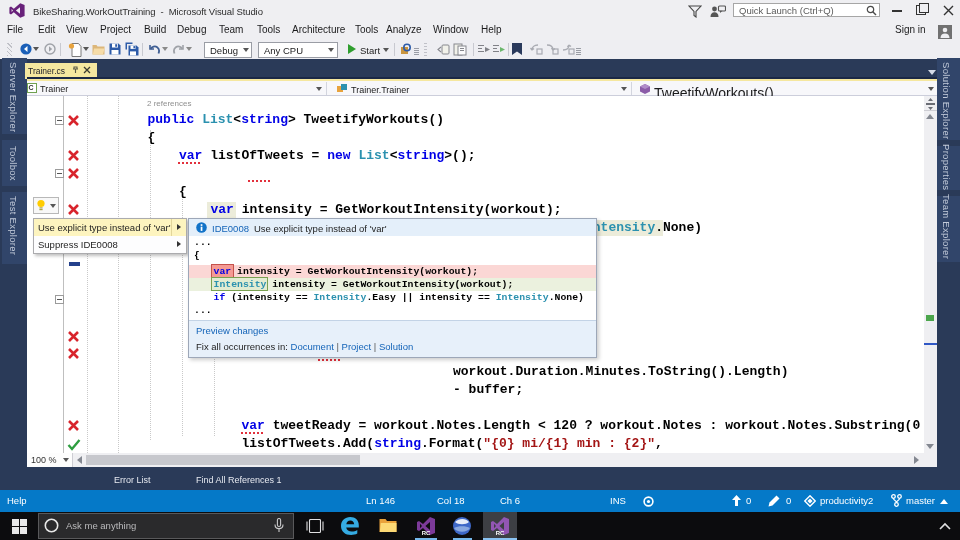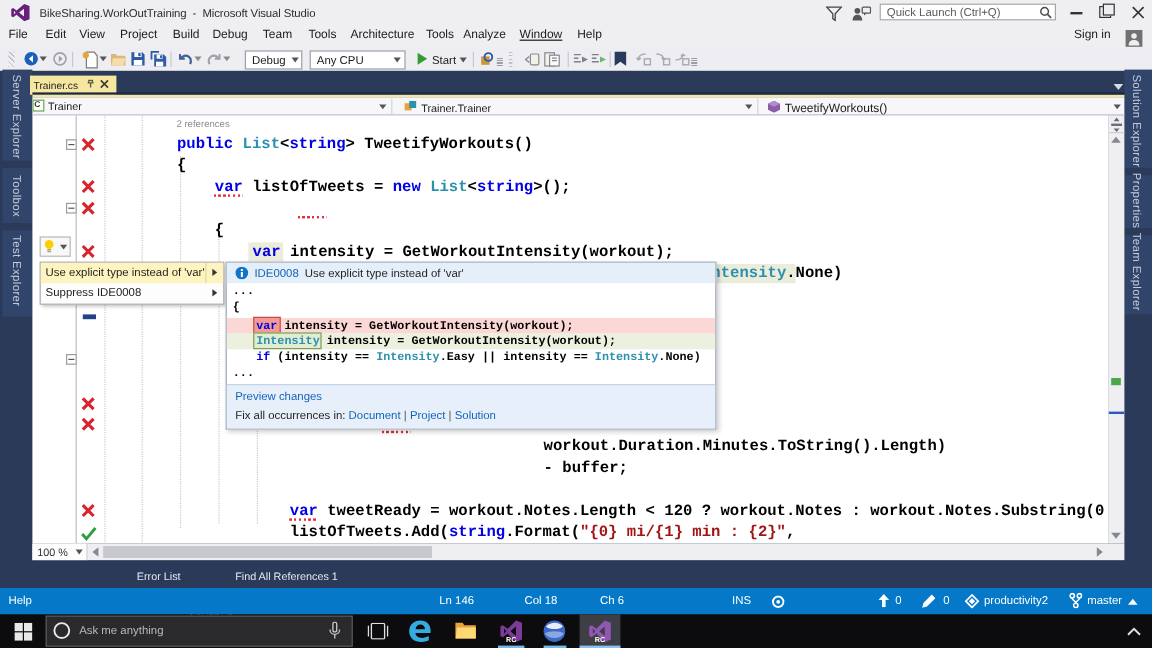--- a/index.html
+++ b/index.html
@@ -59,21 +59,21 @@
   <span class="menuitem" style="left:38px;">Edit</span>
   <span class="menuitem" style="left:66px;">View</span>
   <span class="menuitem" style="left:100px;">Project</span>
   <span class="menuitem" style="left:144px;">Build</span>
   <span class="menuitem" style="left:177px;">Debug</span>
   <span class="menuitem" style="left:219px;">Team</span>
   <span class="menuitem" style="left:257px;">Tools</span>
   <span class="menuitem" style="left:292px;">Architecture</span>
   <span class="menuitem" style="left:355px;">Tools</span>
   <span class="menuitem" style="left:386px;">Analyze</span>
-  <span class="menuitem" style="left:433px;text-decoration:underline;">Window</span>
+  <span class="menuitem" style="left:433px;">Window</span>
   <span class="menuitem" style="left:481px;">Help</span>
   <span class="menuitem" style="left:895px;">Sign in</span>
 </div>
 
 <div class="abs" style="left:938px;top:25px;width:14px;height:14px;background:#717171;"></div>
 <svg class="abs" style="left:938px;top:25px;" width="14" height="14" viewBox="0 0 14 14">
   <circle cx="7" cy="5" r="2.3" fill="#EFEFF2"></circle>
   <path fill="#EFEFF2" d="M2.5 13 C2.5 9.8 4.5 8.4 7 8.4 C9.5 8.4 11.5 9.8 11.5 13 Z"></path>
 </svg>
 
@@ -235,21 +235,21 @@
   <rect x="0" y="2" width="6" height="6" fill="#E8A33D"></rect>
   <rect x="4" y="0" width="6" height="6" fill="#2B91AF"></rect>
 </svg>
 <div class="abs" style="left:351px;top:84.5px;font-size:9px;color:#1B1B1C;">Trainer.Trainer</div>
 <div class="abs" style="left:621px;top:87px;width:0;height:0;border-left:3.5px solid transparent;border-right:3.5px solid transparent;border-top:4px solid #555;"></div>
 
 <svg class="abs" style="left:640px;top:84px;" width="10" height="10" viewBox="0 0 10 10">
   <path fill="#8B5CA8" d="M5 0 L10 2.5 L10 7.5 L5 10 L0 7.5 L0 2.5 Z"></path>
   <path fill="#B08CC8" d="M5 0 L10 2.5 L5 5 L0 2.5 Z"></path>
 </svg>
-<div class="abs" style="left:654px;top:84.5px;font-size:10px;color:#1B1B1C;text-align:right;">TweetifyWorkouts()</div>
+<div class="abs" style="left:654px;top:84.5px;font-size:14px;color:#1B1B1C;text-align:right;">TweetifyWorkouts()</div>
 <div class="abs" style="left:928px;top:87px;width:0;height:0;border-left:3.5px solid transparent;border-right:3.5px solid transparent;border-top:4px solid #555;"></div>
 
 
 <div id="editor" class="abs" style="left:27px;top:96px;width:897px;height:357px;background:#FFFFFF;overflow:hidden;">
 
   <div class="abs" style="left:36px;top:0;width:1px;height:357px;background:#BFBFBF;"></div>
 
   <div class="guide" style="left:60px;top:0;height:357px;"></div>
   <div class="guide" style="left:91px;top:0;height:357px;"></div>
   <div class="guide" style="left:123px;top:34px;height:310px;"></div>

